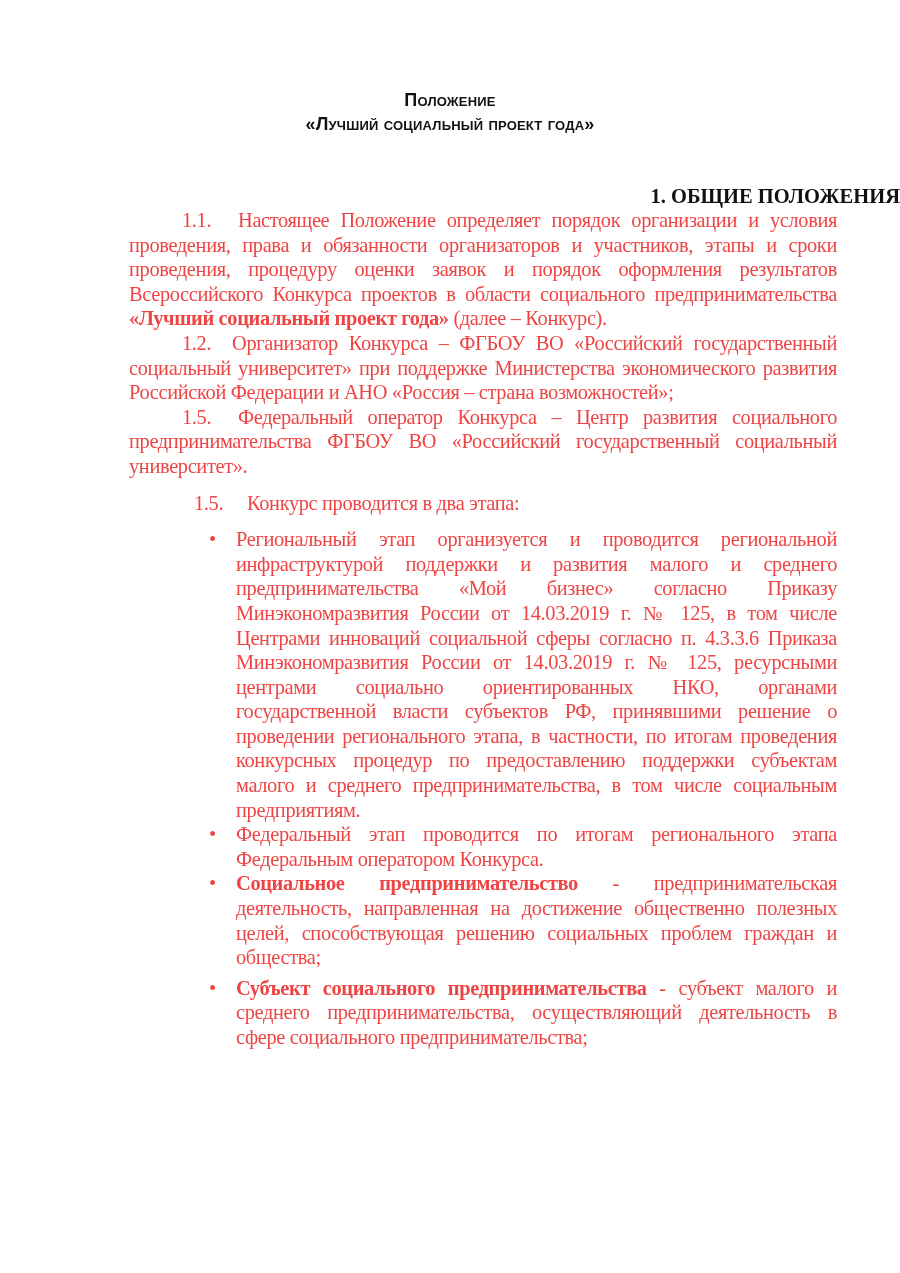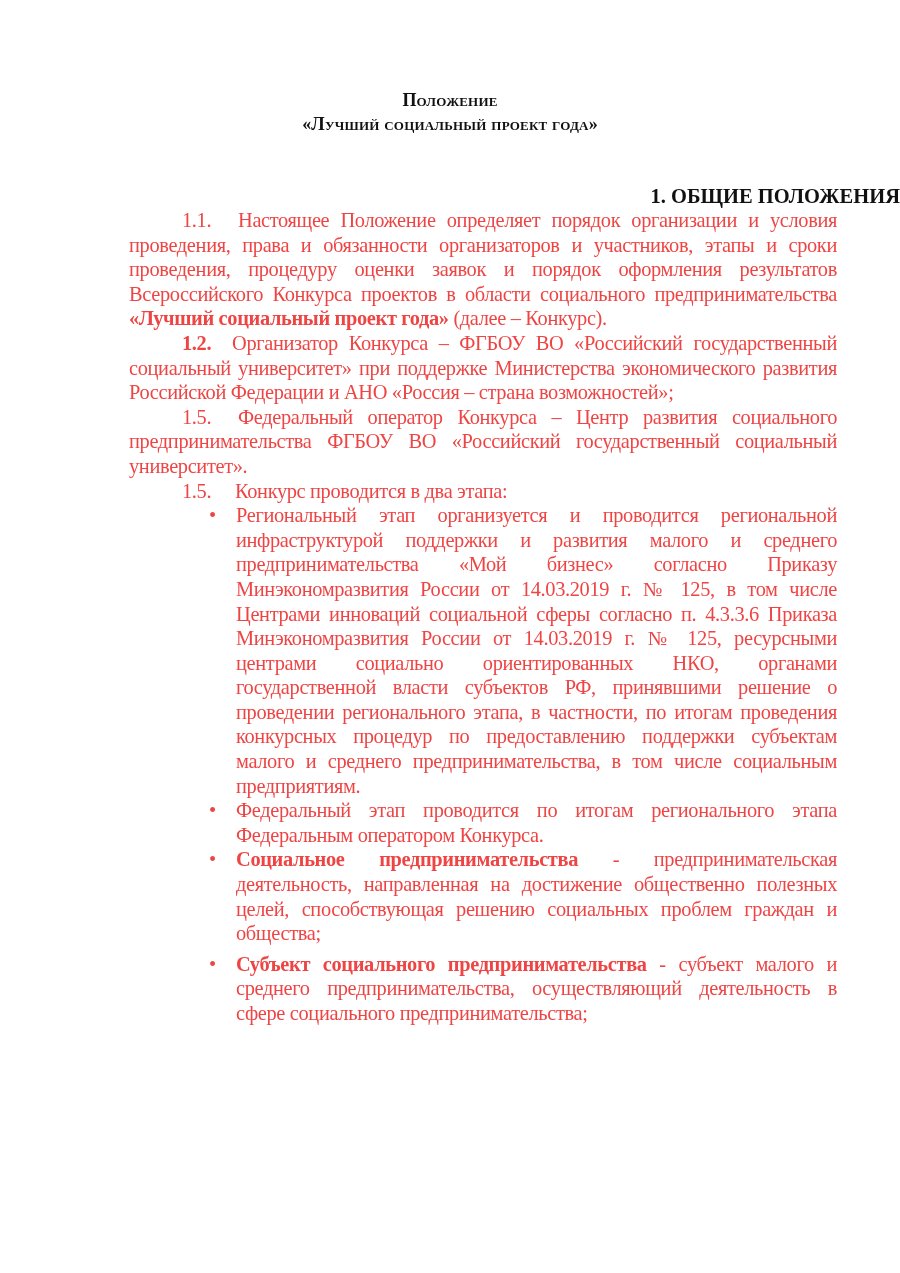--- a/index.html
+++ b/index.html
@@ -1,32 +1,32 @@
 <!DOCTYPE html>
 <html><head>
 <meta charset="utf-8">
 <style>
   html, body { margin:0; padding:0; background:#ffffff; }
   body { width:900px; height:1273px; overflow:hidden; position:relative;
          font-family:"Liberation Serif", "DejaVu Serif", serif; color:#111; }
   .page { position:absolute; left:0; top:0; width:900px; height:1273px; background:#fff; }
   .titleblock { position:absolute; left:0; top:88px; width:100%; text-align:center; }
-  .t-line { font-family:Liberation Serif, serif; font-weight:bold; font-size:18px;
+  .t-line { font-family:Liberation Sans, sans-serif; font-weight:bold; font-size:18px;
             line-height:24px; font-variant:small-caps; letter-spacing:0.2px; color:#111; }
   .section-title { position:absolute; left:0; top:183px; width:100%; text-align:right;
             font-weight:bold; font-size:20.5px; line-height:26px; color:#111; }
   .body { position:absolute; left:129px; top:208px; width:708px;
           font-size:20.4px; line-height:24.6px; color:#ef4444; }
   .para { text-align:justify; text-indent:53px; margin:0; letter-spacing:-0.35px; }
   .para .num { display:inline-block; min-width:56px; text-indent:0; }
-  .para.tight .num { min-width:50px;font-weight:bold; }
+  .para.tight .num { min-width:50px; }
   .list { margin:0; padding:0; list-style:none; }
   .list li { position:relative; padding-left:107px; text-align:justify; letter-spacing:-0.35px; }
   .list li .bullet { position:absolute; left:80px; top:0; }
-  .para-plain { margin:0; padding-left:53px; letter-spacing:-0.35px; }
+  .para-plain { margin:12px; padding-left:53px; letter-spacing:-0.35px; }
   .para-plain .num { display:inline-block; min-width:53px; }
   b { font-weight:bold; }
   .gap-s { height:6px; }
 </style>
 </head>
 <body>
 
 <div class="page">
 
   <div class="titleblock">
@@ -45,19 +45,19 @@
     <p class="para"><span class="num">1.5.</span><span>Федеральный оператор Конкурса – Центр развития социального предпринимательства ФГБОУ ВО «Российский государственный социальный университет».</span></p>
 
 
     <p class="para-plain"><span class="num">1.5.</span><span>Конкурс проводится в два этапа:</span></p>
     <ul class="list">
       <li><span class="bullet">•</span><span>Региональный этап организуется и проводится региональной инфраструктурой поддержки и развития малого и среднего предпринимательства «Мой бизнес» согласно Приказу Минэкономразвития России от 14.03.2019 г. № 125, в том числе Центрами инноваций социальной сферы согласно п. 4.3.3.6 Приказа Минэкономразвития России от 14.03.2019 г. № 125, ресурсными центрами социально ориентированных НКО, органами государственной власти субъектов РФ, принявшими решение о проведении регионального этапа, в частности, по итогам проведения конкурсных процедур по предоставлению поддержки субъектам малого и среднего предпринимательства, в том числе социальным предприятиям.</span></li>
       <li><span class="bullet">•</span><span>Федеральный этап проводится по итогам регионального этапа Федеральным оператором Конкурса.</span></li>
     </ul>
 
     <ul class="list">
-      <li><span class="bullet">•</span><b>Социальное предпринимательства</b><span> - предпринимательская деятельность, направленная на достижение общественно полезных целей, способствующая решению социальных проблем граждан и общества;</span></li>
+      <li><span class="bullet">•</span><b>Социальное предпринимательство</b><span> - предпринимательская деятельность, направленная на достижение общественно полезных целей, способствующая решению социальных проблем граждан и общества;</span></li>
       <div class="gap-s"></div>
       <li><span class="bullet">•</span><b>Субъект социального предпринимательства</b><span> - субъект малого и среднего предпринимательства, осуществляющий деятельность в сфере социального предпринимательства;</span></li>
     </ul>
 
   </div>
 </div>
 
 </body></html>

